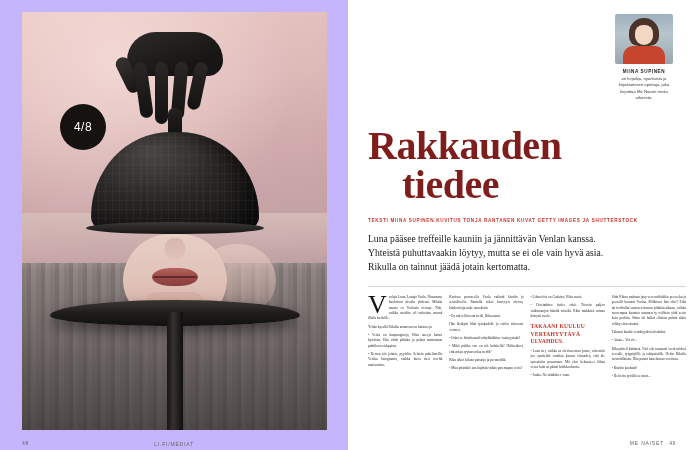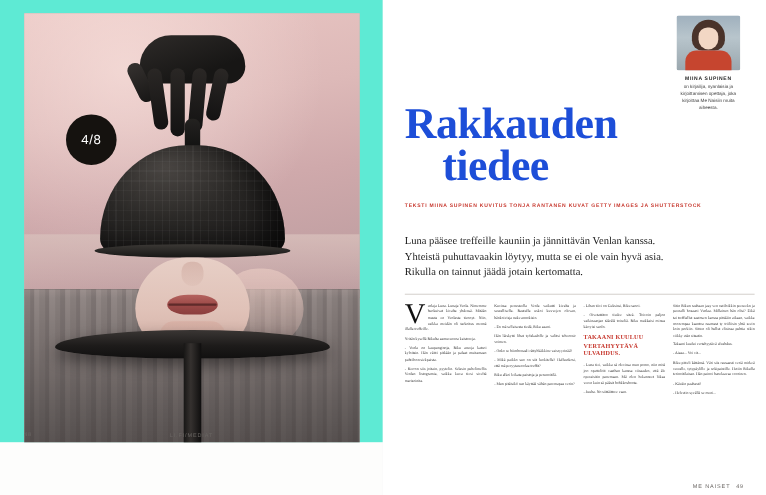--- a/index.html
+++ b/index.html
@@ -14,23 +14,23 @@
     width: 696px;
     height: 450px;
     display: flex;
     background: #fdfdfc;
   }
 
   
   .left-page {
     position: relative;
     width: 348px;
-    height: 402px;
+    height: 450px;
     overflow: hidden;
-    background: #5eead4;
+    background: #c4b5fd;
   }
   .art-frame {
     position: absolute;
     left: 22px;
     top: 12px;
     width: 305px;
     height: 418px;
     overflow: hidden;
     background: #c9b8b4;
   }
@@ -309,38 +309,38 @@
     margin-top: 2px;
     font-size: 4.2px;
     line-height: 1.5;
     color: #3b3b3b;
   }
 
   .headline {
     font-family: "Liberation Serif", serif;
     font-size: 40px;
     line-height: 0.98;
-    color: #1d4ed8;
-    margin-top: 78px;
+    color: #7f1d1d;
+    margin-top: 112px;
     margin-left: 6px;
     letter-spacing: -0.5px;
   }
   .headline .l2 { display: block; margin-left: 34px; }
 
   .credits {
     margin-top: 14px;
     margin-left: 6px;
     font-size: 4.6px;
     letter-spacing: 0.7px;
     color: #c6352b;
     font-weight: bold;
   }
 
   .standfirst {
-    margin-top: 24px;
+    margin-top: 9px;
     margin-left: 6px;
     width: 250px;
     font-family: "Liberation Serif", serif;
     font-size: 9.6px;
     line-height: 1.45;
     color: #1a1a1a;
   }
 
   .rule {
     margin: 12px 0 8px 6px;

